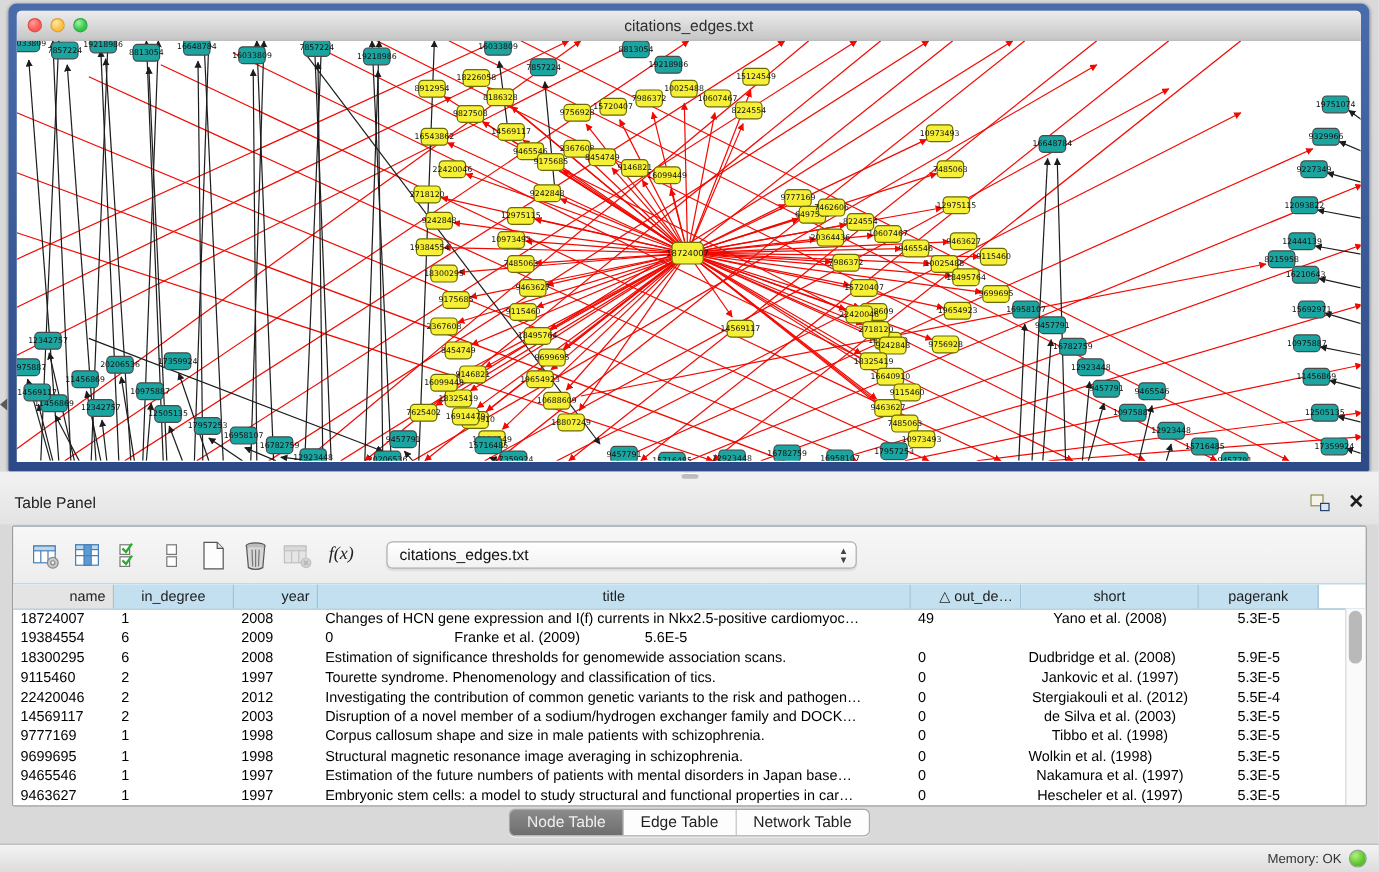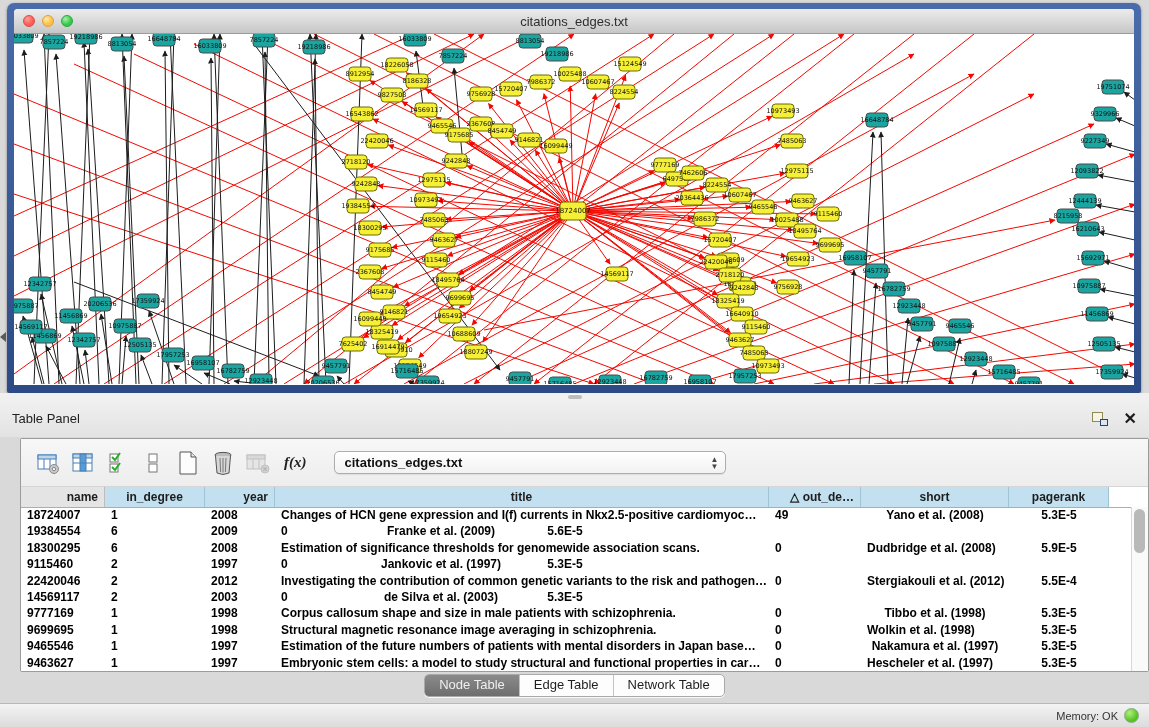--- a/index.html
+++ b/index.html
@@ -40,23 +40,23 @@
   .tp-header{position:absolute;left:0;top:400px;width:1149px;height:37px;
     background:linear-gradient(180deg,#f0f0f0,#e3e3e3);
     display:flex;align-items:center;box-sizing:border-box;padding:0 12px;}
   .tp-title{font-size:13px;color:#222;}
   .tp-header .spacer{flex:1;}
   .float-icon{width:16px;height:14px;position:relative;margin-right:16px;cursor:default;}
   .float-icon .sq1{position:absolute;left:0;top:0;width:9px;height:8px;border:1px solid #8d8a55;background:#f6f4e6;}
   .float-icon .sq2{position:absolute;right:0;bottom:0;width:6px;height:5px;border:1px solid #27436f;background:#dfe5ef;}
   .close-x{font-size:16px;font-weight:bold;color:#1c1c1c;line-height:14px;}
 
-  .tp-box{position:absolute;left:20px;top:438px;width:1129px;height:234px;
+  .tp-box{position:absolute;left:10px;top:438px;width:1129px;height:234px;
     background:#7dd3fc;border:1px solid #9b9b9b;border-radius:2px;box-sizing:border-box;
-    display:flex;flex-direction:column;font-weight:bold;}
+    display:flex;flex-direction:column;}
   .tp-toolbar{flex:0 0 47px;background:linear-gradient(180deg,#f7f7f7,#ededed);
     display:flex;align-items:center;gap:9px;padding:0 0 0 14px;
     border-bottom:1px solid #d6d6d6;}
   .tbi{width:26px;height:26px;display:flex;align-items:center;justify-content:center;}
   .fx{font-size:15px;font-style:italic;font-family:"Liberation Serif",serif;color:#222;margin:0 4px;}
   .combo{margin-left:14px;width:392px;height:23px;border:1px solid #adadad;border-radius:5px;
     background:linear-gradient(180deg,#ffffff,#f2f2f2);display:flex;align-items:center;
     padding:0 6px 0 10px;box-sizing:border-box;box-shadow:0 1px 1px rgba(0,0,0,.08);}
   .combo .val{flex:1;font-size:13px;color:#111;white-space:nowrap;overflow:hidden;}
   .combo .arrows{font-size:8px;line-height:7px;color:#444;text-align:center;}
@@ -958,37 +958,39 @@
             <div class="td" style="width: 70px; text-align: left;">2008</div>
             <div class="td" style="width: 494px; text-align: left;">Estimation of significance thresholds for genomewide association scans.</div>
             <div class="td" style="width: 92px; text-align: left;">0</div>
             <div class="td" style="width: 148px; text-align: left;">Dudbridge et al. (2008)</div>
             <div class="td" style="width: 100px; text-align: center;">5.9E-5</div>
           </div>
           <div class="tr">
             <div class="td" style="width: 84px; text-align: left;">9115460</div>
             <div class="td" style="width: 100px; text-align: left;">2</div>
             <div class="td" style="width: 70px; text-align: left;">1997</div>
+            <div class="td" style="width: 494px; text-align: left;">Tourette syndrome. Phenomenology and classification of tics.</div>
             <div class="td" style="width: 92px; text-align: left;">0</div>
             <div class="td" style="width: 148px; text-align: center;">Jankovic et al. (1997)</div>
             <div class="td" style="width: 100px; text-align: center;">5.3E-5</div>
           </div>
           <div class="tr">
             <div class="td" style="width: 84px; text-align: left;">22420046</div>
             <div class="td" style="width: 100px; text-align: left;">2</div>
             <div class="td" style="width: 70px; text-align: left;">2012</div>
             <div class="td" style="width: 494px; text-align: left;">Investigating the contribution of common genetic variants to the risk and pathogen…</div>
             <div class="td" style="width: 92px; text-align: left;">0</div>
             <div class="td" style="width: 148px; text-align: center;">Stergiakouli et al. (2012)</div>
             <div class="td" style="width: 100px; text-align: center;">5.5E-4</div>
           </div>
           <div class="tr">
             <div class="td" style="width: 84px; text-align: left;">14569117</div>
             <div class="td" style="width: 100px; text-align: left;">2</div>
             <div class="td" style="width: 70px; text-align: left;">2003</div>
+            <div class="td" style="width: 494px; text-align: left;">Disruption of a novel member of a sodium/hydrogen exchanger family and DOCK…</div>
             <div class="td" style="width: 92px; text-align: left;">0</div>
             <div class="td" style="width: 148px; text-align: center;">de Silva et al. (2003)</div>
             <div class="td" style="width: 100px; text-align: center;">5.3E-5</div>
           </div>
           <div class="tr">
             <div class="td" style="width: 84px; text-align: left;">9777169</div>
             <div class="td" style="width: 100px; text-align: left;">1</div>
             <div class="td" style="width: 70px; text-align: left;">1998</div>
             <div class="td" style="width: 494px; text-align: left;">Corpus callosum shape and size in male patients with schizophrenia.</div>
             <div class="td" style="width: 92px; text-align: left;">0</div>
@@ -1012,21 +1014,21 @@
             <div class="td" style="width: 92px; text-align: left;">0</div>
             <div class="td" style="width: 148px; text-align: center;">Nakamura et al. (1997)</div>
             <div class="td" style="width: 100px; text-align: center;">5.3E-5</div>
           </div>
           <div class="tr">
             <div class="td" style="width: 84px; text-align: left;">9463627</div>
             <div class="td" style="width: 100px; text-align: left;">1</div>
             <div class="td" style="width: 70px; text-align: left;">1997</div>
             <div class="td" style="width: 494px; text-align: left;">Embryonic stem cells: a model to study structural and functional properties in car…</div>
             <div class="td" style="width: 92px; text-align: left;">0</div>
-            <div class="td" style="width: 148px; text-align: left;">Hescheler et al. (1997)</div>
+            <div class="td" style="width: 148px; text-align: center;">Hescheler et al. (1997)</div>
             <div class="td" style="width: 100px; text-align: center;">5.3E-5</div>
           </div>
         </div>
       <div class="vscroll">
         <div class="vthumb"></div>
       </div>
     </div>
   </div>
 
   <div class="tabs-row">

